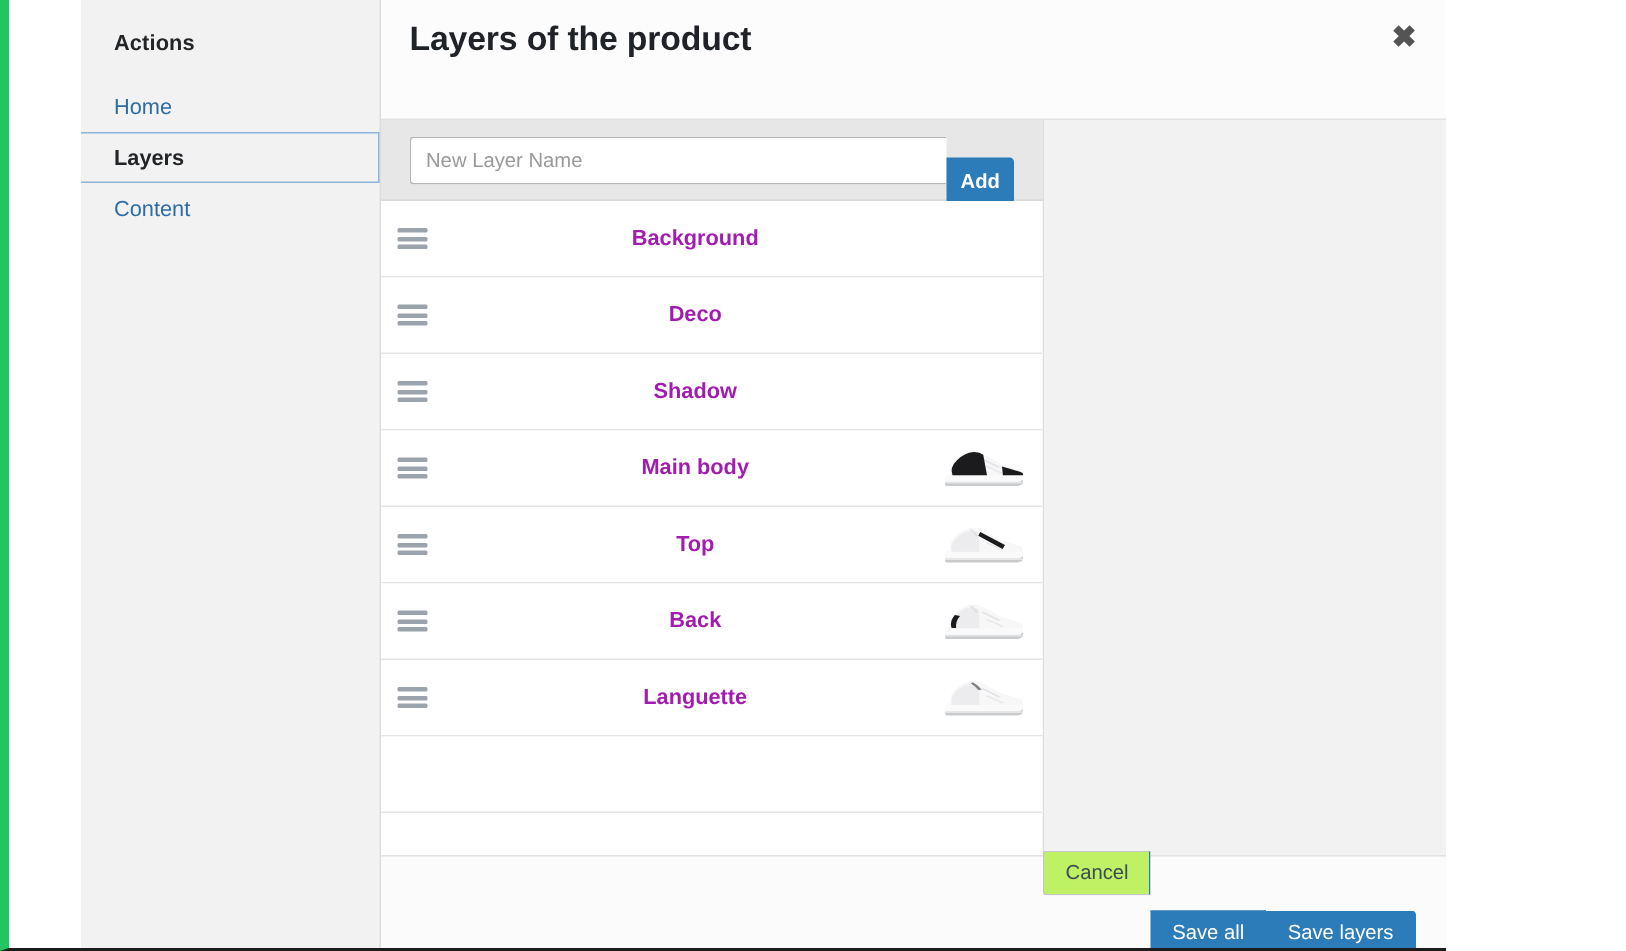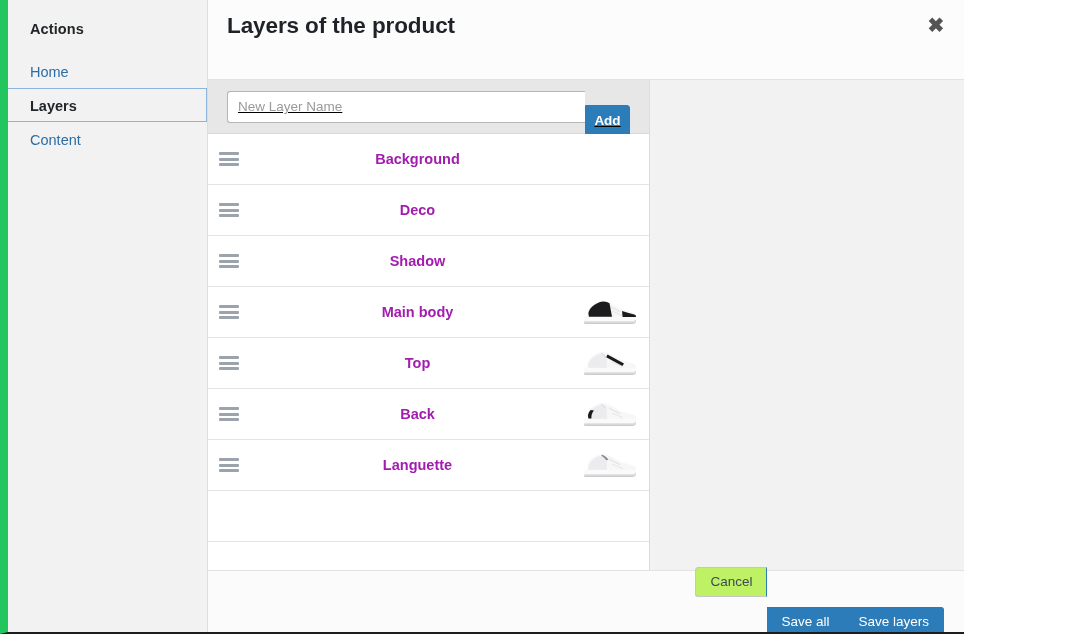--- a/index.html
+++ b/index.html
@@ -11,24 +11,25 @@
     background: #ffffff;
     font-family: "Liberation Sans", sans-serif;
     -webkit-font-smoothing: antialiased;
   }
 
   #app {
     position: relative;
     width: 964px;
     height: 634px;
     background: #ffffff;
-    border-left: 8px solid #22c55e;
+    border-left: 6px solid #22c55e;
     border-bottom: 2px solid #1c1c1c;
     overflow: hidden;
     display: flex;
+    padding-left: 48px;
   }
 
   
   #sidebar {
     width: 200px;
     min-width: 200px;
     height: 100%;
     background: #f2f2f2;
     border-right: 1px solid #dddddd;
     padding-top: 16px;
@@ -141,21 +142,20 @@
     background: #e7e7e7;
     border-bottom: 1px solid #d8d8d8;
     display: flex;
     align-items: center;
     padding: 0 19px;
   }
   #add-form {
     display: flex;
     width: 100%;
     height: 32px;
-    text-decoration: underline;
   }
   #new-layer-input {
     flex: 1;
     height: 32px;
     border: 1px solid #b6b6b6;
     border-right: none;
     border-radius: 3px 0 0 3px;
     padding: 0 10px;
     font-size: 13.5px;
     font-family: "Liberation Sans", sans-serif;

